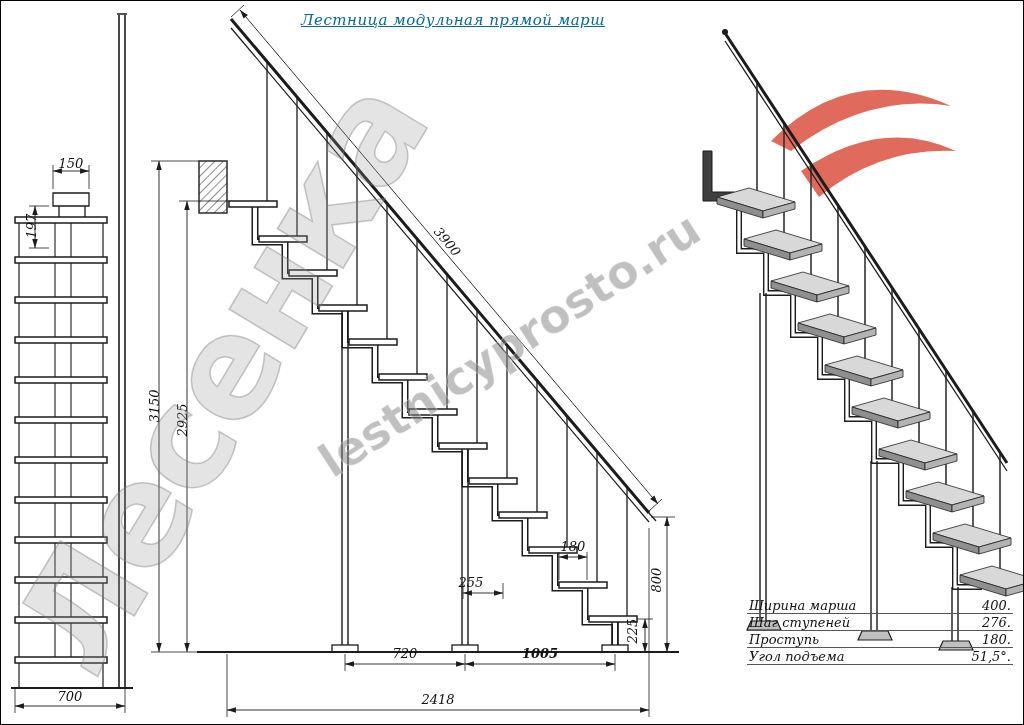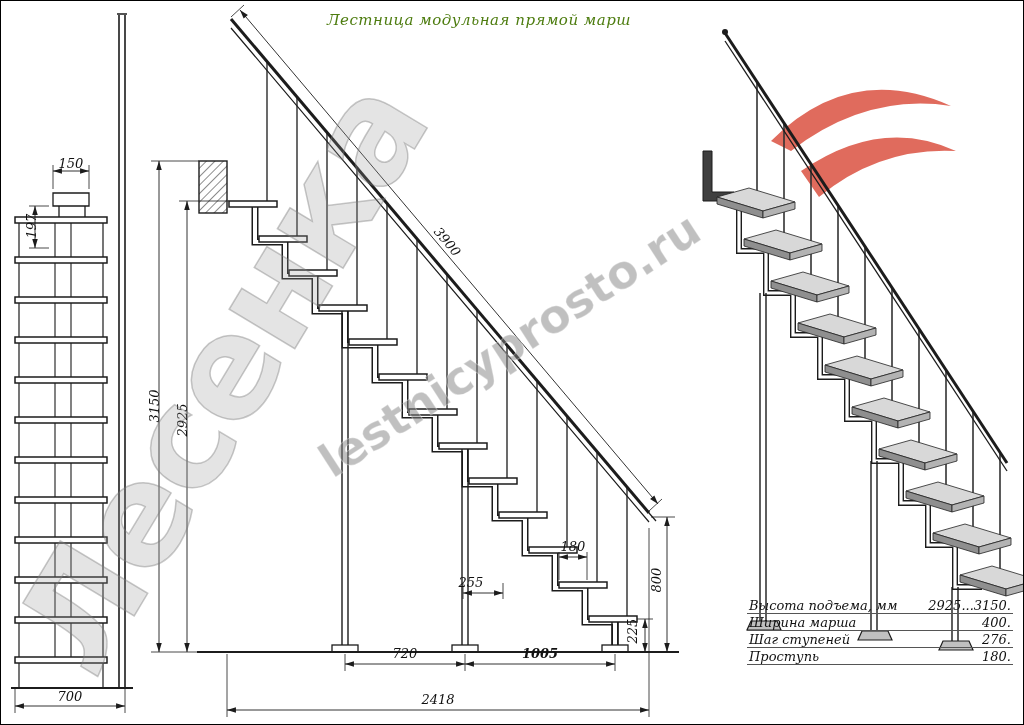--- a/index.html
+++ b/index.html
@@ -3,23 +3,23 @@
 <meta charset="utf-8">
 <style>
   html,body{margin:0;padding:0;background:#fff;}
   .canvas{
     position:relative;width:1024px;height:725px;box-sizing:border-box;
     border:1px solid #000;background:#fff;overflow:hidden;
     font-family:"DejaVu Sans",sans-serif;color:#1c1c1c;
   }
   svg{position:absolute;left:0;top:0;}
   .title{
-    position:absolute;left:300px;top:10px;width:330px;text-align:right;
+    position:absolute;left:300px;top:10px;width:330px;text-align:left;
     font:italic 15px "DejaVu Serif",serif;letter-spacing:.5px;
-    color:#4d7c0f;
+    text-decoration:underline;color:#0369a1;
   }
   .dim{
     position:absolute;font:italic 13px "DejaVu Serif",serif;color:#111;
     text-align:center;white-space:nowrap;line-height:14px;
   }
   .wm-big{
     position:absolute;left:-18px;top:614px;transform:rotate(-59deg);
     transform-origin:0 0;font:bold 140px "DejaVu Sans",sans-serif;
     color:rgba(150,150,150,0.26);-webkit-text-stroke:1.5px rgba(120,120,120,0.4);
     white-space:nowrap;letter-spacing:-3px;pointer-events:none;
@@ -181,33 +181,33 @@
   <div class="dim" style="left:556px;top:539px;width:32px;">180</div>
   <div class="dim" style="left:454px;top:575px;width:32px;">255</div>
   <div class="dim" style="left:617px;top:623px;width:30px;transform:rotate(-90deg);">225</div>
   <div class="dim" style="left:639px;top:572px;width:34px;transform:rotate(-90deg);">800</div>
   <div class="dim" style="left:386px;top:646px;width:36px;">720</div>
   <div class="dim" style="left:519px;top:646px;width:40px;font-weight:bold;">1005</div>
   <div class="dim" style="left:415px;top:692px;width:44px;">2418</div>
 
   <div class="spec">
     <div class="spec-row">
-      <span>Высота подъема, мм</span>
-      <span class="v">2925...3150.</span>
-    </div>
-    <div class="spec-row">
       <span>Ширина марша</span>
       <span class="v">400.</span>
     </div>
     <div class="spec-row">
       <span>Шаг ступеней</span>
       <span class="v">276.</span>
     </div>
     <div class="spec-row">
       <span>Проступь</span>
       <span class="v">180.</span>
     </div>
+    <div class="spec-row">
+      <span>Угол подъема</span>
+      <span class="v">51,5°.</span>
+    </div>
   </div>
 
   <div class="wm-big">Лесенка</div>
   <div class="wm-url">lestnicyprosto.ru</div>
 
 </div>
 
 </body></html>

